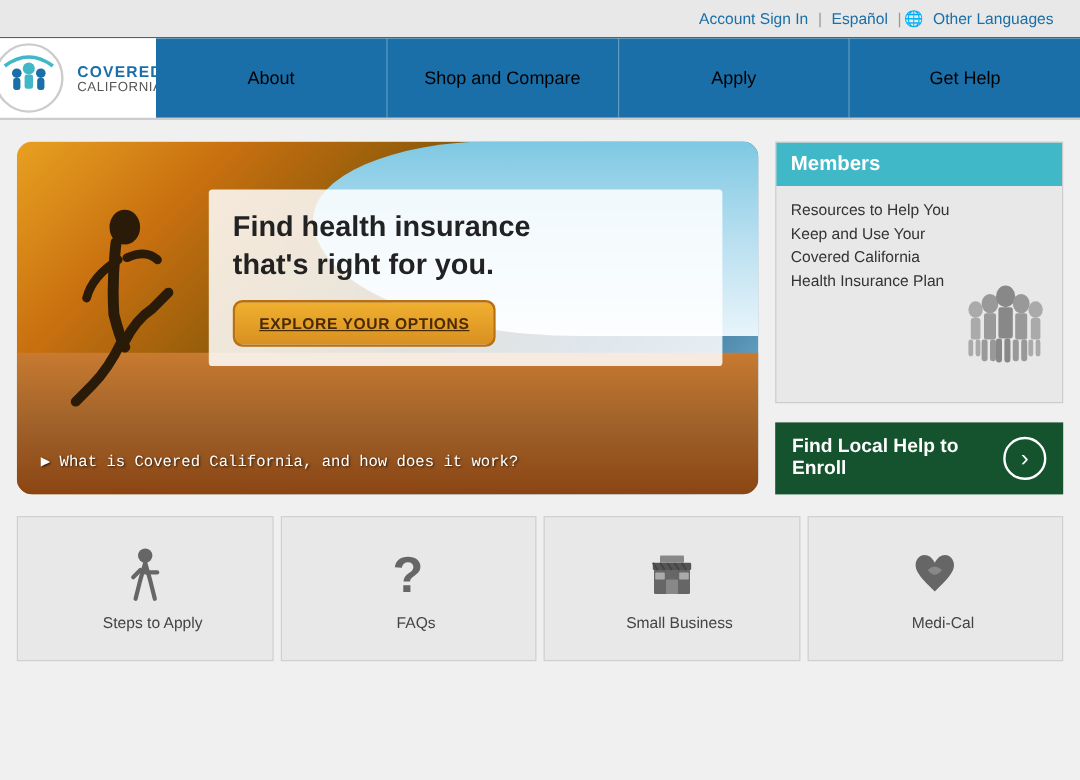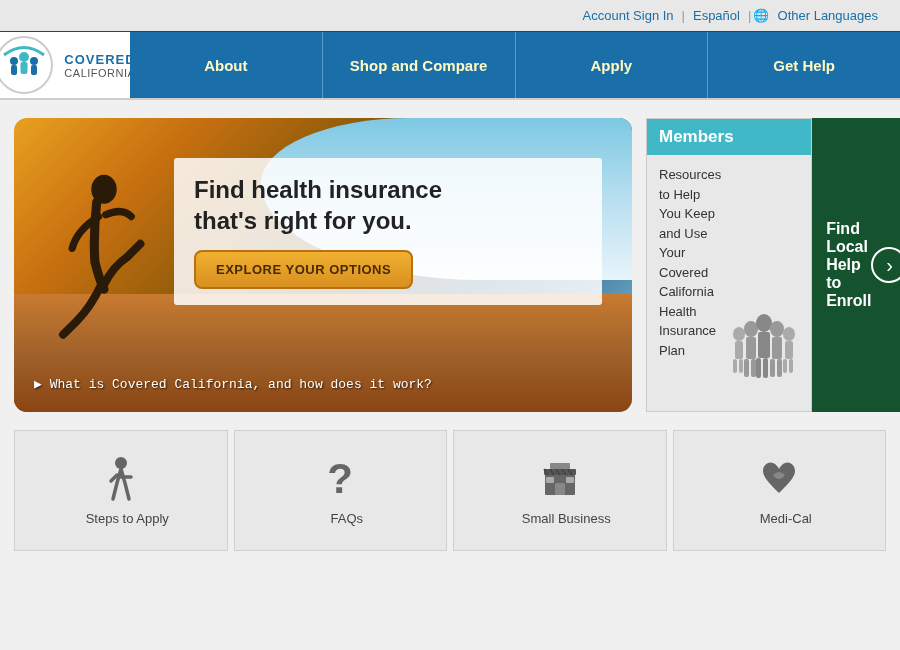--- a/index.html
+++ b/index.html
@@ -55,27 +55,27 @@
     }
 
     nav {
       flex: 1;
       background: #1a6fa8;
       display: flex;
       align-items: stretch;
     }
     nav a {
       flex: 1;
-      color: #fef9c3;
+      color: #000000;
       text-decoration: none;
       display: flex;
       align-items: center;
       justify-content: center;
       font-size: 15px;
-      font-weight: 700;
+      font-weight: 400;
       border-right: 1px solid rgba(255,255,255,0.3);
       transition: background 0.2s;
     }
     nav a:last-child { border-right: none; }
 
     
     .main-content {
       display: flex;
       height: 330px;
       padding: 18px 14px;
@@ -140,40 +140,41 @@
       border-radius: 8px;
       color: #4a2a00;
       font-size: 13px;
       font-weight: bold;
       padding: 10px 20px;
       cursor: pointer;
       text-align: center;
       display: inline-block;
       text-transform: uppercase;
       letter-spacing: 0.5px;
+      text-decoration: underline;
     }
     .hero-link {
       position: absolute;
       bottom: 20px;
       left: 20px;
       color: white;
       font-size: 13px;
       text-shadow: 1px 1px 2px rgba(0,0,0,0.7);
       font-family: Liberation Mono, monospace;
     }
     .hero-link::before {
       content: '▶ ';
     }
 
     
     .sidebar {
       width: 240px;
       display: flex;
-      flex-direction: row;
-      gap: 0;
+      flex-direction: column;
+      gap: 16px;
     }
     .members-box {
       background: #e8e8e8;
       border: 1px solid #ccc;
       flex: 1;
     }
     .members-header {
       background: #40b8c8;
       color: white;
       font-size: 17px;

